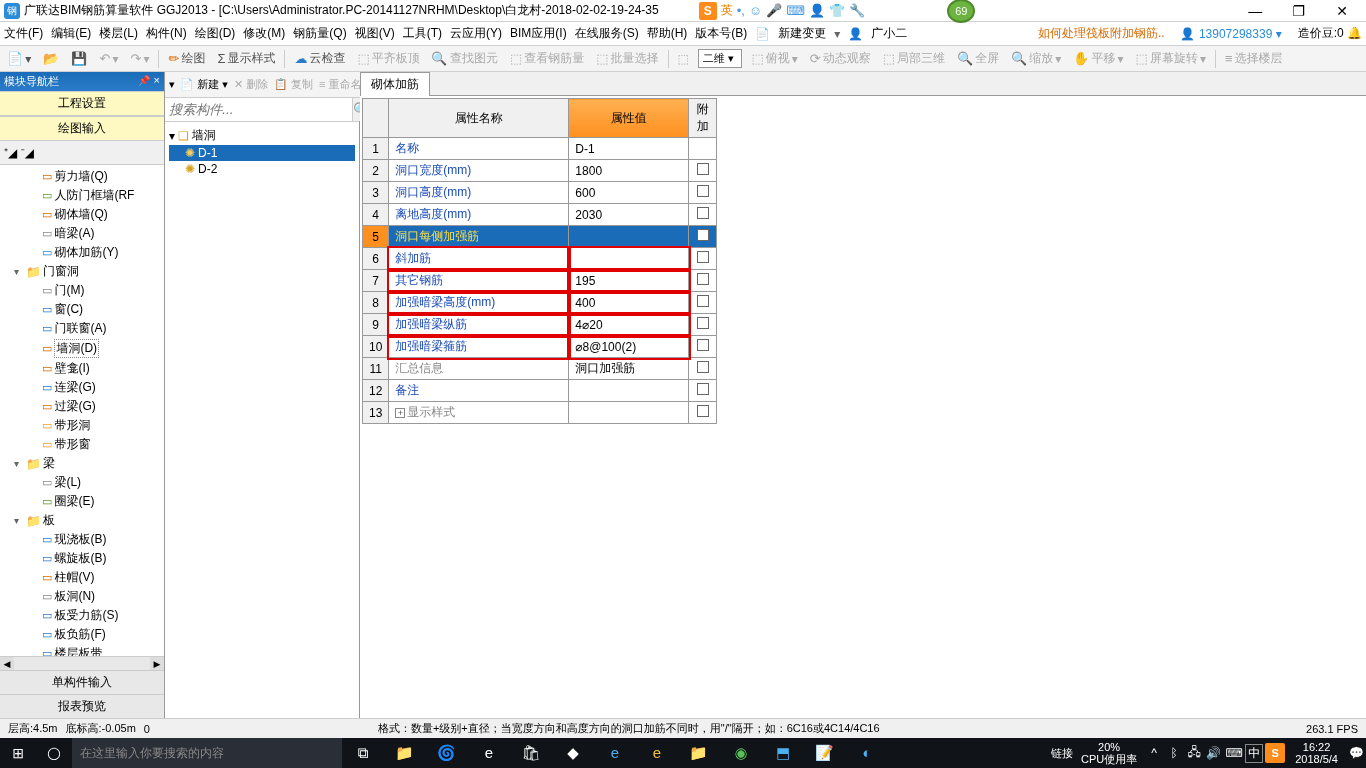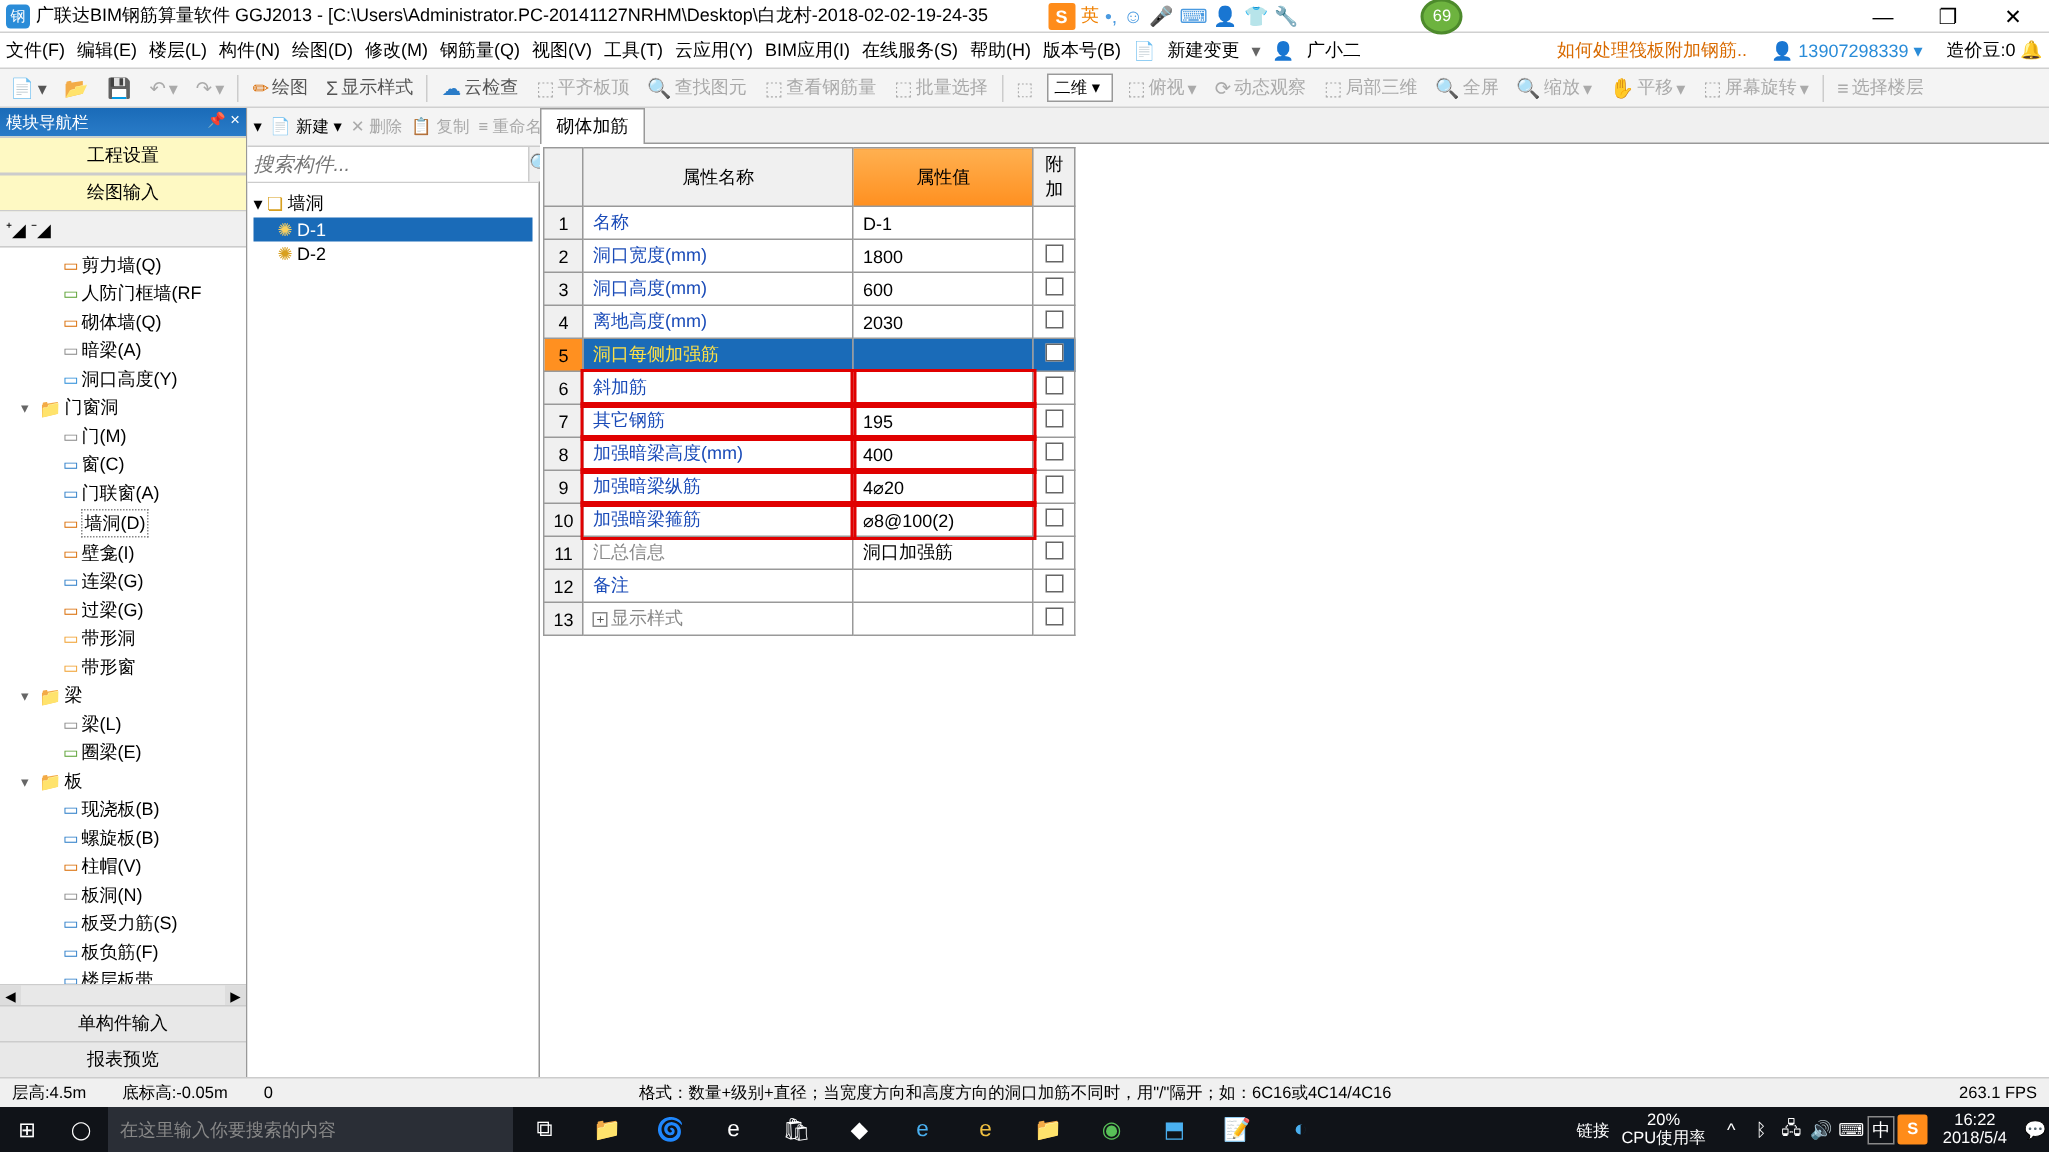--- a/index.html
+++ b/index.html
@@ -81,21 +81,21 @@
 .right-panel .col-name.gray { color: #888; }
 .right-panel .col-val { width: 120px; }
 .right-panel .col-add { width: 28px; text-align: center; }
 .right-panel tr.selected td { background: #1a6bb8; color: #fde047; }
 .right-panel tr.selected .row-num { background: #ff9020; color: #000; }
 .right-panel .red-box { outline: 2px solid #e00000; }
 .right-panel .checkbox { display: inline-block; width: 12px; height: 12px; border: 1px solid #666; background: #fff; }
 .right-panel .plus-exp { display: inline-block; width: 10px; height: 10px; border: 1px solid #888; text-align: center; line-height: 8px; font-size: 9px; color: #555; margin-right: 2px; }
 
 
-.status1 { height: 20px; background: #f0f0f0; border-top: 1px solid #ccc; display: flex; align-items: center; padding: 0 8px; gap: 24px; font-size: 11px; }
+.status1 { height: 20px; background: #f0f0f0; border-top: 1px solid #ccc; display: flex; align-items: center; padding: 0 8px; gap: 8px; font-size: 11px; }
 .status1 .spacer { flex: 1; }
 .status1 .format { margin-left: 220px; }
 
 
 .taskbar { height: 30px; background: #101318; color: #fff; display: flex; align-items: center; }
 .taskbar .win { width: 36px; text-align: center; font-size: 14px; }
 .taskbar .cortana { width: 36px; text-align: center; }
 .taskbar .search-tb { background: #2a2e36; color: #888; padding: 0 8px; height: 30px; display: flex; align-items: center; width: 270px; }
 .taskbar .tb-icons { display: flex; }
 .taskbar .tb-icons span { width: 42px; text-align: center; font-size: 15px; }
@@ -255,21 +255,21 @@
           <span class="label">砌体墙(Q)</span>
         </div>
         <div class="tree-item lvl2">
           <span class="exp"></span>
           <span class="node-ico" style="color:#888">▭</span>
           <span class="label">暗梁(A)</span>
         </div>
         <div class="tree-item lvl2">
           <span class="exp"></span>
           <span class="node-ico" style="color:#2a8cd8">▭</span>
-          <span class="label">洞口高度(Y)</span>
+          <span class="label">砌体加筋(Y)</span>
         </div>
         <div class="tree-item lvl1">
           <span class="exp">▾</span>
           <span class="fold">📁</span>
           <span class="label">门窗洞</span>
         </div>
         <div class="tree-item lvl2">
           <span class="exp"></span>
           <span class="node-ico" style="color:#888">▭</span>
           <span class="label">门(M)</span>

